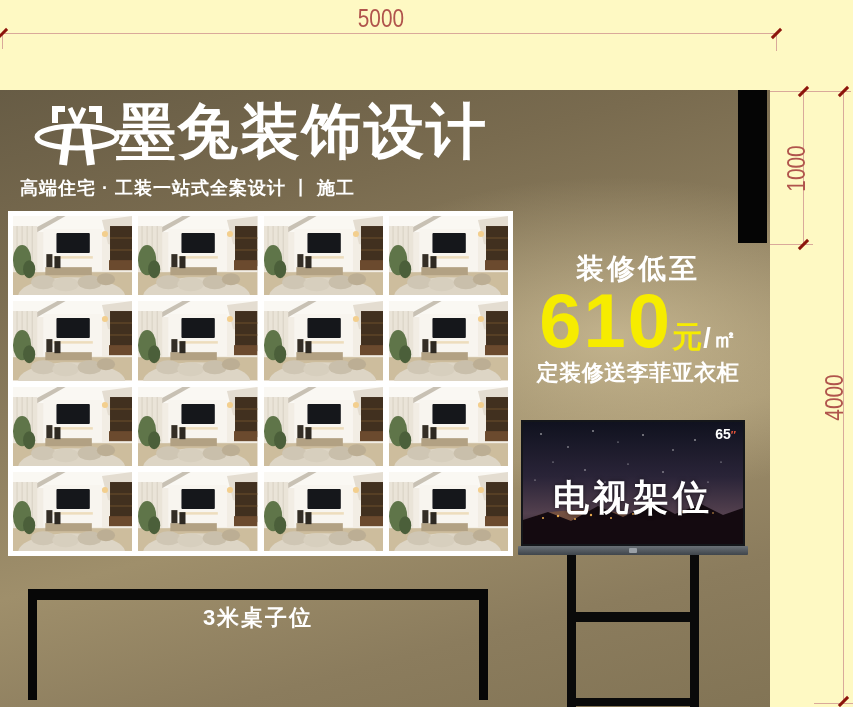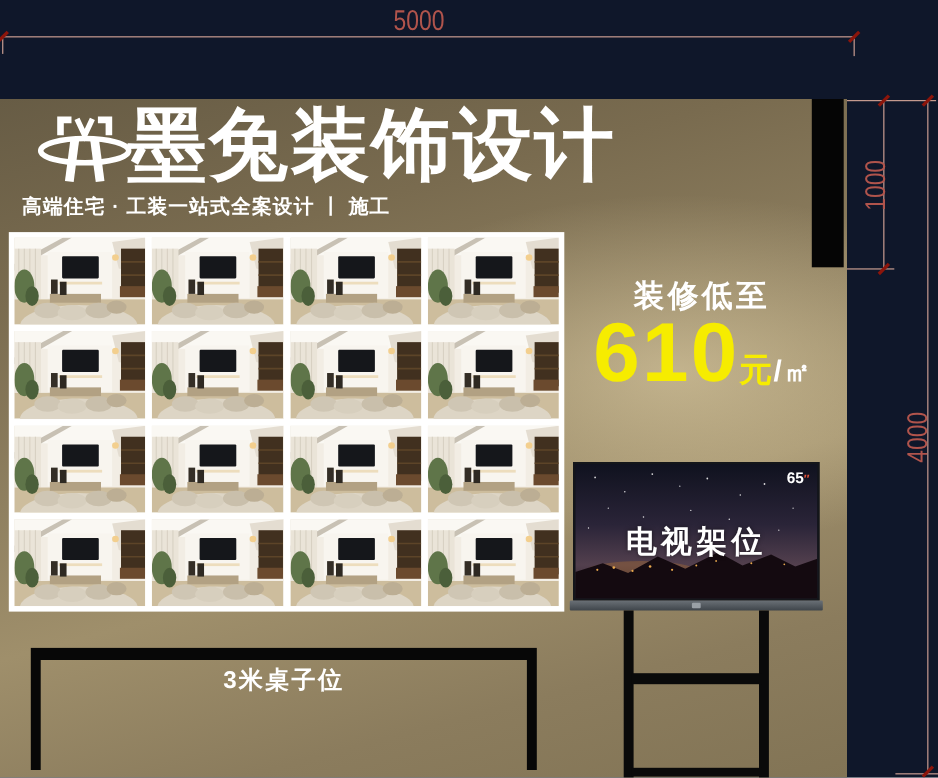--- a/index.html
+++ b/index.html
@@ -1,35 +1,35 @@
 <!DOCTYPE html>
 <html><head>
 <meta charset="utf-8">
 <style>
   * { margin:0; padding:0; box-sizing:border-box; }
   html,body { background:#ffffff; }
   body { font-family:"Liberation Sans","DejaVu Sans",sans-serif; }
-  .canvas { position:relative; width:853px; height:707px; background:#0f172a; overflow:hidden; }
+  .canvas { position:relative; width:853px; height:707px; background:#fef9c3; overflow:hidden; }
 
   
   .dim-line { position:absolute; background:#d9a99a; }
   .tick { position:absolute; width:13px; height:3px; background:#8c150b; transform:rotate(-45deg); }
   .dim-label { position:absolute; color:#b0544c; font-size:26px; transform:scaleX(0.8); white-space:nowrap; }
   .dim-label.vert { width:110px; text-align:center; transform:rotate(-90deg) scaleX(0.8); }
 
   
   .panel { position:absolute; left:0; top:90px; width:770px; height:617px;
     background:
       radial-gradient(ellipse 58% 36% at 80% 40%, rgba(233,217,175,0.55), rgba(233,217,175,0) 72%),
       linear-gradient(165deg, #675c45 0%, #796b4f 22%, #8f8060 45%, #9f8f6b 62%, #8b7c5d 82%, #827455 100%);
   }
   .black-bar { position:absolute; left:738px; top:0; width:29px; height:153px; background:#050505; }
 
   .logo-icon { position:absolute; left:34px; top:13px; width:86px; height:68px; }
-  .banner-title { position:absolute; left:116px; top:6px; color:#ffffff; font-size:72px; font-weight:bold;
+  .banner-title { position:absolute; left:116px; top:6px; color:#ffffff; font-size:60px; font-weight:bold;
     letter-spacing:2px; line-height:72px; white-space:nowrap; }
   .banner-subtitle { position:absolute; left:20px; top:86px; color:#ffffff; font-size:18px; font-weight:bold;
     letter-spacing:1px; white-space:nowrap; }
 
   
   .gallery { position:absolute; left:8px; top:121px; width:505px; height:345px; background:#ffffff;
     padding:5px; display:grid; grid-template-columns:repeat(4,1fr); grid-template-rows:repeat(4,1fr); gap:6px; }
   .gallery .tile { background:#f2ede4; overflow:hidden; }
   .gallery .tile svg { width:100%; height:100%; display:block; }
 
@@ -45,21 +45,21 @@
   .gift-line { position:absolute; left:521px; top:268px; width:234px; text-align:center; color:#ffffff;
     font-size:22px; font-weight:bold; letter-spacing:0.5px; white-space:nowrap; }
 
   
   .tv-screen { position:absolute; left:521px; top:330px; width:224px; height:126px;
     border:2px solid #14161a; background:#10121f; }
   .tv-screen svg { width:100%; height:100%; display:block; }
   .tv-size { position:absolute; right:7px; top:4px; color:#ffffff; font-size:14px; font-weight:bold; }
   .tv-size .mark { color:#e8543a; font-size:11px; }
   .tv-label { position:absolute; left:0; top:52px; width:100%; text-align:center; color:#ffffff;
-    font-size:28px; font-weight:bold; letter-spacing:4px; text-shadow:0 0 4px rgba(0,0,0,0.55); }
+    font-size:36px; font-weight:bold; letter-spacing:4px; text-shadow:0 0 4px rgba(0,0,0,0.55); }
   .tv-soundbar { position:absolute; left:518px; top:456px; width:230px; height:9px; border-radius:1px;
     background:linear-gradient(#6a7076,#3f454b); }
   .tv-soundbar .logo-dot { position:absolute; left:50%; top:2px; width:8px; height:5px; margin-left:-4px;
     background:#9aa0a6; border-radius:1px; }
   .tv-leg { position:absolute; top:465px; width:9px; height:152px; background:#0a0a0a; }
   .tv-leg.left { left:567px; } .tv-leg.right { left:690px; }
   .tv-crossbar { position:absolute; left:574px; width:118px; background:#0a0a0a; }
   .tv-crossbar.upper { top:522px; height:10px; }
   .tv-crossbar.lower { top:608px; height:8px; }
 
@@ -575,20 +575,21 @@
   </div>
 </div>
 
     <div class="promo-heading">装修低至</div>
     <div class="promo-price">
       <span class="price-value">610</span>
       <span class="unit-yuan">元</span>
       <span class="unit-slash">/</span>
       <span class="unit-sqm">㎡</span>
     </div>
+    <div class="gift-line">定装修送李菲亚衣柜</div>
 
     <div class="tv-screen">
       <svg viewBox="0 0 220 122" preserveAspectRatio="none">
         <defs>
           <linearGradient id="sky" x1="0" y1="0" x2="0" y2="1">
             <stop offset="0" stop-color="#10121f"></stop>
             <stop offset="0.45" stop-color="#2a2438"></stop>
             <stop offset="0.75" stop-color="#53404e"></stop>
             <stop offset="1" stop-color="#2a1e26"></stop>
           </linearGradient>

